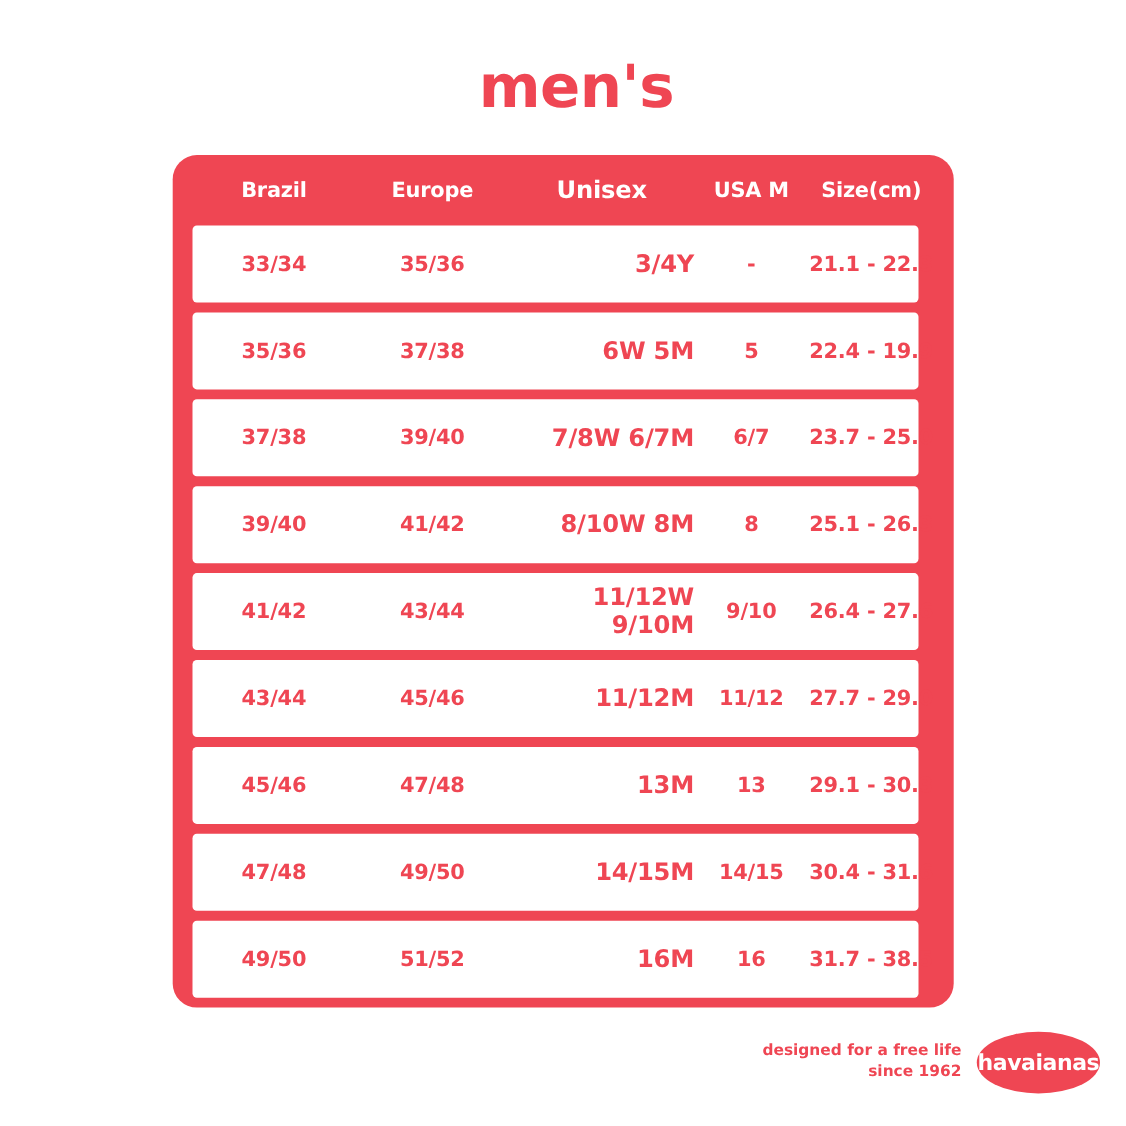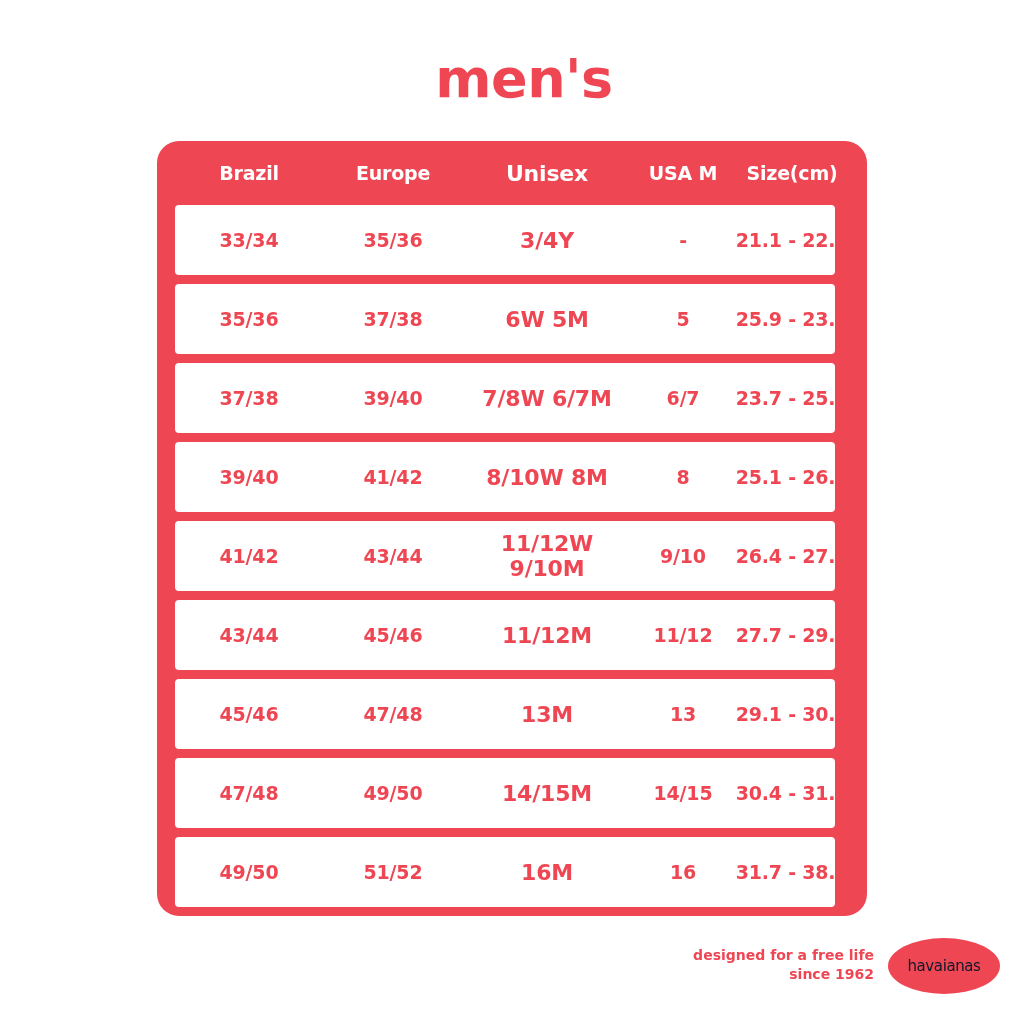--- a/index.html
+++ b/index.html
@@ -69,21 +69,21 @@
   .cell {
     flex: 0 0 auto;
     text-align: center;
     color: #ef4653;
     font-size: 19px;
     font-weight: 700;
     letter-spacing: -0.2px;
   }
   .c0 { width: 148px; }
   .c1 { width: 140px; }
-  .c2 { width: 168px; }
+  .c2 { width: 168px; text-align: right; }
   .c3 { width: 104px; }
   .c4 { width: 114px; }
   .cell.c2 { font-size: 22px; }
 
   .footer-tag {
     position: absolute;
     right: 150px;
     bottom: 40px;
     text-align: right;
     color: #ef4653;
@@ -97,23 +97,23 @@
     bottom: 30px;
     width: 112px;
     height: 56px;
     background: #ef4653;
     border-radius: 56px / 28px;
     display: flex;
     align-items: center;
     justify-content: center;
   }
   .brand span {
-    color: #0f172a;
-    font-size: 15px;
-    font-weight: 400;
+    color: #ffffff;
+    font-size: 20px;
+    font-weight: 700;
     letter-spacing: -0.4px;
   }
 </style>
 </head>
 <body>
 
 <div class="page">
 
   <div class="title">men's</div>
 
@@ -135,21 +135,21 @@
         <div class="cell c2">3/4Y</div>
         <div class="cell c3">-</div>
         <div class="cell c4">21.1 - 22.3</div>
       </div>
 
       <div class="row">
         <div class="cell c0">35/36</div>
         <div class="cell c1">37/38</div>
         <div class="cell c2">6W 5M</div>
         <div class="cell c3">5</div>
-        <div class="cell c4">25.9 - 23.6</div>
+        <div class="cell c4">22.4 - 19.9</div>
       </div>
 
       <div class="row">
         <div class="cell c0">37/38</div>
         <div class="cell c1">39/40</div>
         <div class="cell c2">7/8W 6/7M</div>
         <div class="cell c3">6/7</div>
         <div class="cell c4">23.7 - 25.0</div>
       </div>
 

